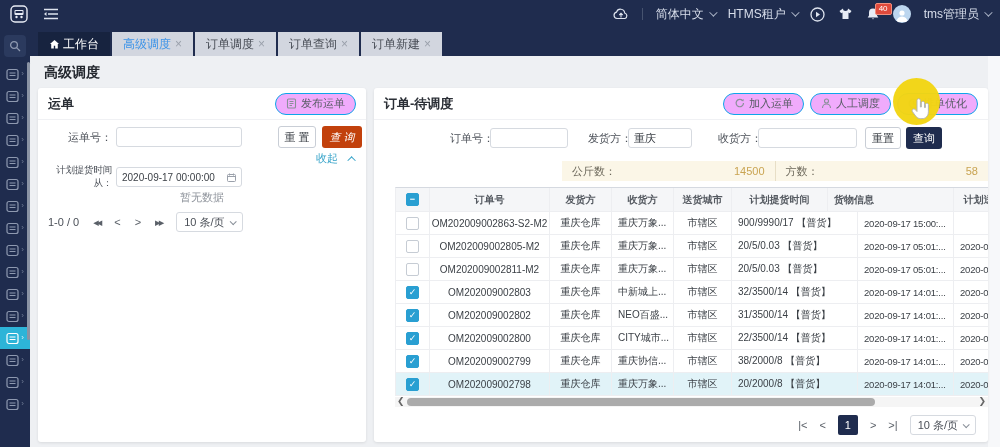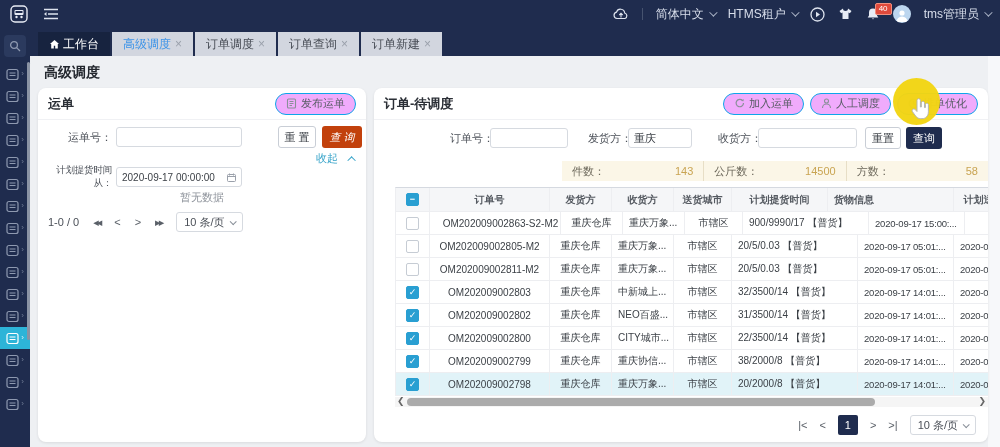--- a/index.html
+++ b/index.html
@@ -31,21 +31,21 @@
   .side-item { width:30px; height:22px; display:flex; align-items:center; justify-content:center; gap:2px; cursor:pointer; }
   .side-item.active { background:#2db4d8; }
   .side-chev { font-size:8px; color:#717d96; line-height:1; }
   .side-item.active .side-chev { color:#d8f2f9; }
   .side-scroll { position:absolute; right:0; top:34px; width:3px; height:278px; background:#8a93a4; border-radius:2px; }
 
   
   .content { position:absolute; left:30px; top:56px; width:970px; height:391px; background:#eef0f3; }
   .gutter { position:absolute; right:0; top:0; width:12px; height:391px; background:#f7f8fa; }
   .page-title { position:absolute; left:14px; top:8px; font-size:14px; font-weight:bold; color:#23272e; }
-  .card { position:absolute; background:#fff; border-radius:8px; box-shadow:0 1px 3px rgba(0,0,0,.09); }
+  .card { position:absolute; background:#fff; border-radius:3px; box-shadow:0 1px 3px rgba(0,0,0,.09); }
   .card-waybill { left:8px; top:32px; width:328px; height:354px; }
   .card-orders { left:344px; top:32px; width:614px; height:354px; }
   .card-hd { position:absolute; left:0; top:0; right:0; height:32px; display:flex; align-items:center; padding:0 10px; border-bottom:1px solid #f0f1f4; }
   .card-title { font-size:13px; font-weight:bold; color:#2b2f36; }
   .pill { margin-left:auto; height:22px; border:1px solid #0ea5e9; border-radius:12px; background:#f0abfc; display:inline-flex; align-items:center; gap:4px; padding:0 10px; font-size:11px; color:#565b63; cursor:pointer; }
   .pill + .pill { margin-left:6px; }
 
   .ipt { border:1px solid #d6dae0; border-radius:3px; height:20px; background:#fff; font-size:11px; color:#3a3f45; padding:0 5px; display:flex; align-items:center; }
   .btn { height:22px; border-radius:3px; font-size:11px; display:inline-flex; align-items:center; justify-content:center; cursor:pointer; }
   .btn-outline { border:1px solid #c9ced6; background:#fff; color:#3a3f45; }
@@ -395,24 +395,20 @@
       <span class="f-lbl" style="left:344px;">收货方：</span>
       <div class="ipt" style="position:absolute;left:384px;width:99px;">
           <span></span>
         </div>
       <span class="btn btn-outline" style="position:absolute;left:491px;width:36px;top:-1px;">重置</span>
       <span class="btn btn-navy" style="position:absolute;left:532px;width:36px;top:-1px;">查询</span>
     </div>
 
     <div class="summary" id="summary-bar">
         <div class="sum-seg">
-          <span class="sum-lbl">件数：</span>
-          <span class="sum-val">143</span>
-        </div>
-        <div class="sum-seg">
           <span class="sum-lbl">公斤数：</span>
           <span class="sum-val">14500</span>
         </div>
         <div class="sum-seg">
           <span class="sum-lbl">方数：</span>
           <span class="sum-val">58</span>
         </div>
       </div>
 
     <div class="tbl" id="order-table">
@@ -425,21 +421,21 @@
           <div class="td" style="width: 62px;">收货方</div>
           <div class="td" style="width: 58px;">送货城市</div>
           <div class="td" style="width: 96px; font-size: 10px;">计划提货时间</div>
           <div class="td al" style="width: 126px;">货物信息</div>
           <div class="td" style="width: 80px; font-size: 10px;">计划送货时间</div>
         </div>
         <div class="tr">
           <div class="td" style="width: 34px;">
             <span class="cb"></span>
           </div>
-          <div class="td" style="width: 120px; margin-left: 11px;">OM202009002863-S2-M2</div>
+          <div class="td" style="width: 120px;">OM202009002863-S2-M2</div>
           <div class="td" style="width: 62px;">重庆仓库</div>
           <div class="td al" style="width: 62px;">重庆万象...</div>
           <div class="td" style="width: 58px;">市辖区</div>
           <div class="td al" style="width: 126px;">900/9990/17 【普货】</div>
           <div class="td al time" style="width: 96px;">2020-09-17 15:00:...</div>
           <div class="td al time" style="width: 80px;"></div>
         </div>
         <div class="tr">
           <div class="td" style="width: 34px;">
             <span class="cb"></span>

